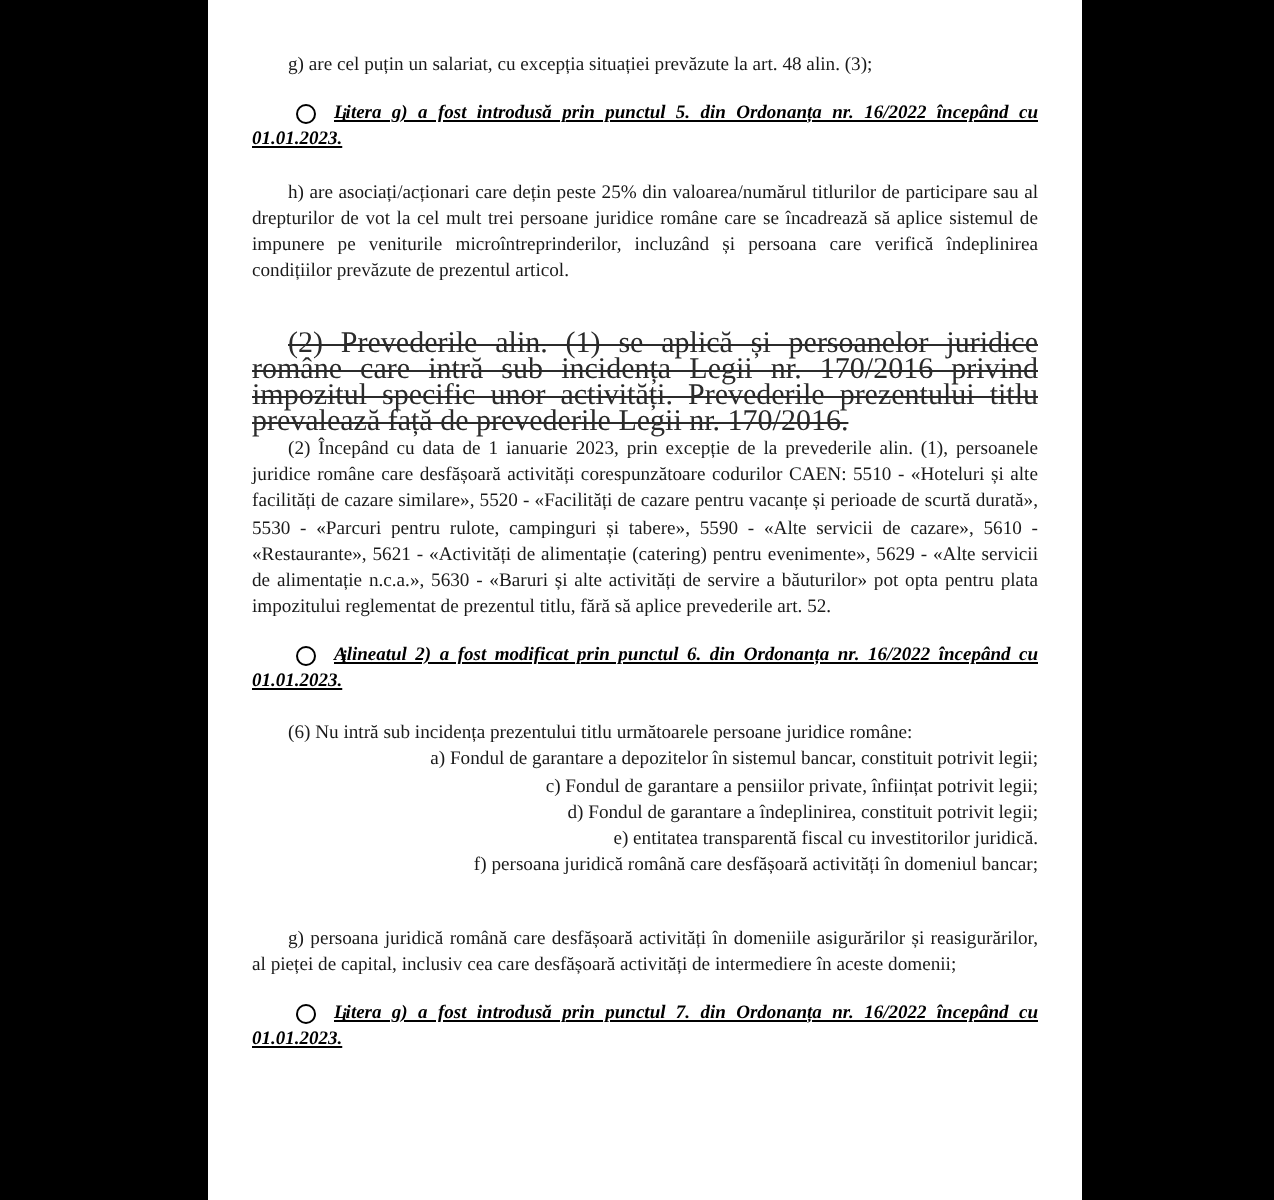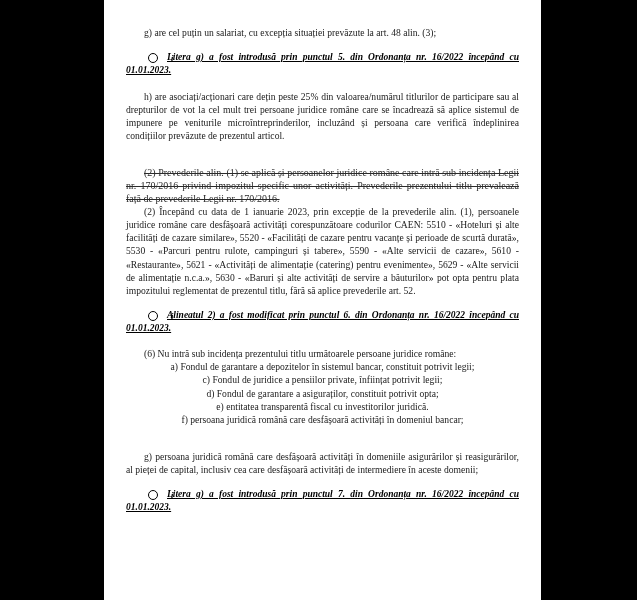--- a/index.html
+++ b/index.html
@@ -39,26 +39,26 @@
     text-indent: 18px;
     -webkit-font-smoothing: antialiased;
   }
   .gap {
     height: 12px;
   }
   .list-line {
     font-size: 9.6px;
     line-height: 13.1px;
     color: #1a1a1a;
-    text-align: center;
+    text-align: right;
     margin: 0;
     text-indent: 0;
   }
   .struck {
-    font-size: 10px;
+    font-size: 15px;
     line-height: 13.1px;
     color: #2b2b2b;
     text-align: justify;
     margin: 0;
     text-indent: 18px;
     text-decoration: line-through;
     text-decoration-thickness: 1px;
   }
   .note {
     font-size: 9.5px;
@@ -117,22 +117,22 @@
 
     <div class="gap"></div>
 
     <p class="note"><span class="info-icon">i</span><span>Alineatul 2) a fost modificat prin punctul 6. din Ordonanța nr. 16/2022 începând cu 01.01.2023.</span></p>
 
     <div class="gap"></div>
 
     <p class="body-text">(6) Nu intră sub incidența prezentului titlu următoarele persoane juridice române:</p>
 
     <p class="list-line">a) Fondul de garantare a depozitelor în sistemul bancar, constituit potrivit legii;</p>
-    <p class="list-line">c) Fondul de juridice a pensiilor private, înființat potrivit legii;</p>
-    <p class="list-line">d) Fondul de garantare a asiguraților, constituit potrivit opta;</p>
+    <p class="list-line">c) Fondul de garantare a pensiilor private, înființat potrivit legii;</p>
+    <p class="list-line">d) Fondul de garantare a îndeplinirea, constituit potrivit legii;</p>
     <p class="list-line">e) entitatea transparentă fiscal cu investitorilor juridică.</p>
     <p class="list-line">f) persoana juridică română care desfășoară activități în domeniul bancar;</p>
 
     <div class="gap"></div>
 
 
     <div class="gap"></div>
 
     <p class="body-text">g) persoana juridică română care desfășoară activități în domeniile asigurărilor și reasigurărilor, al pieței de capital, inclusiv cea care desfășoară activități de intermediere în aceste domenii;</p>
 

